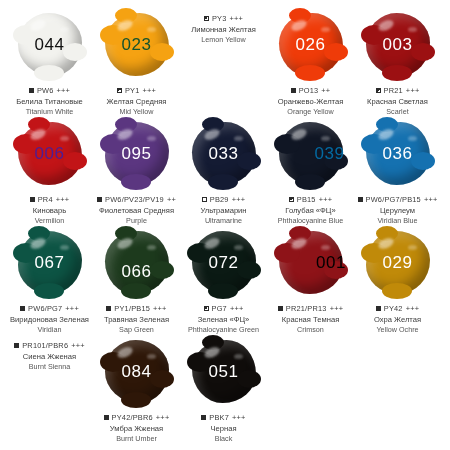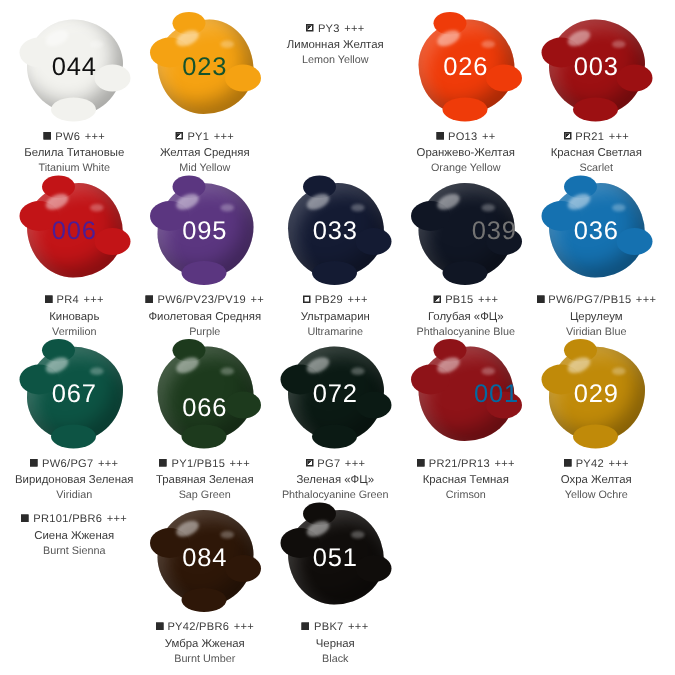--- a/index.html
+++ b/index.html
@@ -287,21 +287,21 @@
       </div>
       <div class="cell">
         <div class="blob-wrap">
           <div class="blob">
             <div class="body" style="background: rgb(16, 22, 36); border-radius: 48% 52% 46% 54% / 50% 47% 53% 50%;"></div>
             <div class="lump a" style="background: rgb(16, 22, 36);"></div>
             <div class="lump b" style="background: rgb(16, 22, 36);"></div>
             <div class="lump c" style="background: rgb(16, 22, 36);"></div>
             <div class="gloss"></div>
             <div class="gloss2"></div>
-            <div class="code" style="color: #737373; padding-left: 38px;">039</div>
+            <div class="code" style="color: #0369a1; padding-left: 38px;">039</div>
           </div>
         </div>
         <div class="pigment">
           <span class="sq half"></span>
           <span>PB15</span>
           <span>+++</span>
         </div>
         <div class="name-ru">Голубая «ФЦ»</div>
         <div class="name-en">Phthalocyanine Blue</div>
       </div>
@@ -389,21 +389,21 @@
       </div>
       <div class="cell">
         <div class="blob-wrap">
           <div class="blob">
             <div class="body" style="background: rgb(142, 19, 24); border-radius: 54% 46% 52% 48% / 46% 54%;"></div>
             <div class="lump a" style="background: rgb(142, 19, 24);"></div>
             <div class="lump b" style="background: rgb(142, 19, 24);"></div>
             <div class="lump d" style="background: rgb(142, 19, 24);"></div>
             <div class="gloss"></div>
             <div class="gloss2"></div>
-            <div class="code" style="color: #0369a1; padding-left: 41px;">001</div>
+            <div class="code" style="color: #000000; padding-left: 41px;">001</div>
           </div>
         </div>
         <div class="pigment">
           <span class="sq"></span>
           <span>PR21/PR13</span>
           <span>+++</span>
         </div>
         <div class="name-ru">Красная Темная</div>
         <div class="name-en">Crimson</div>
       </div>

